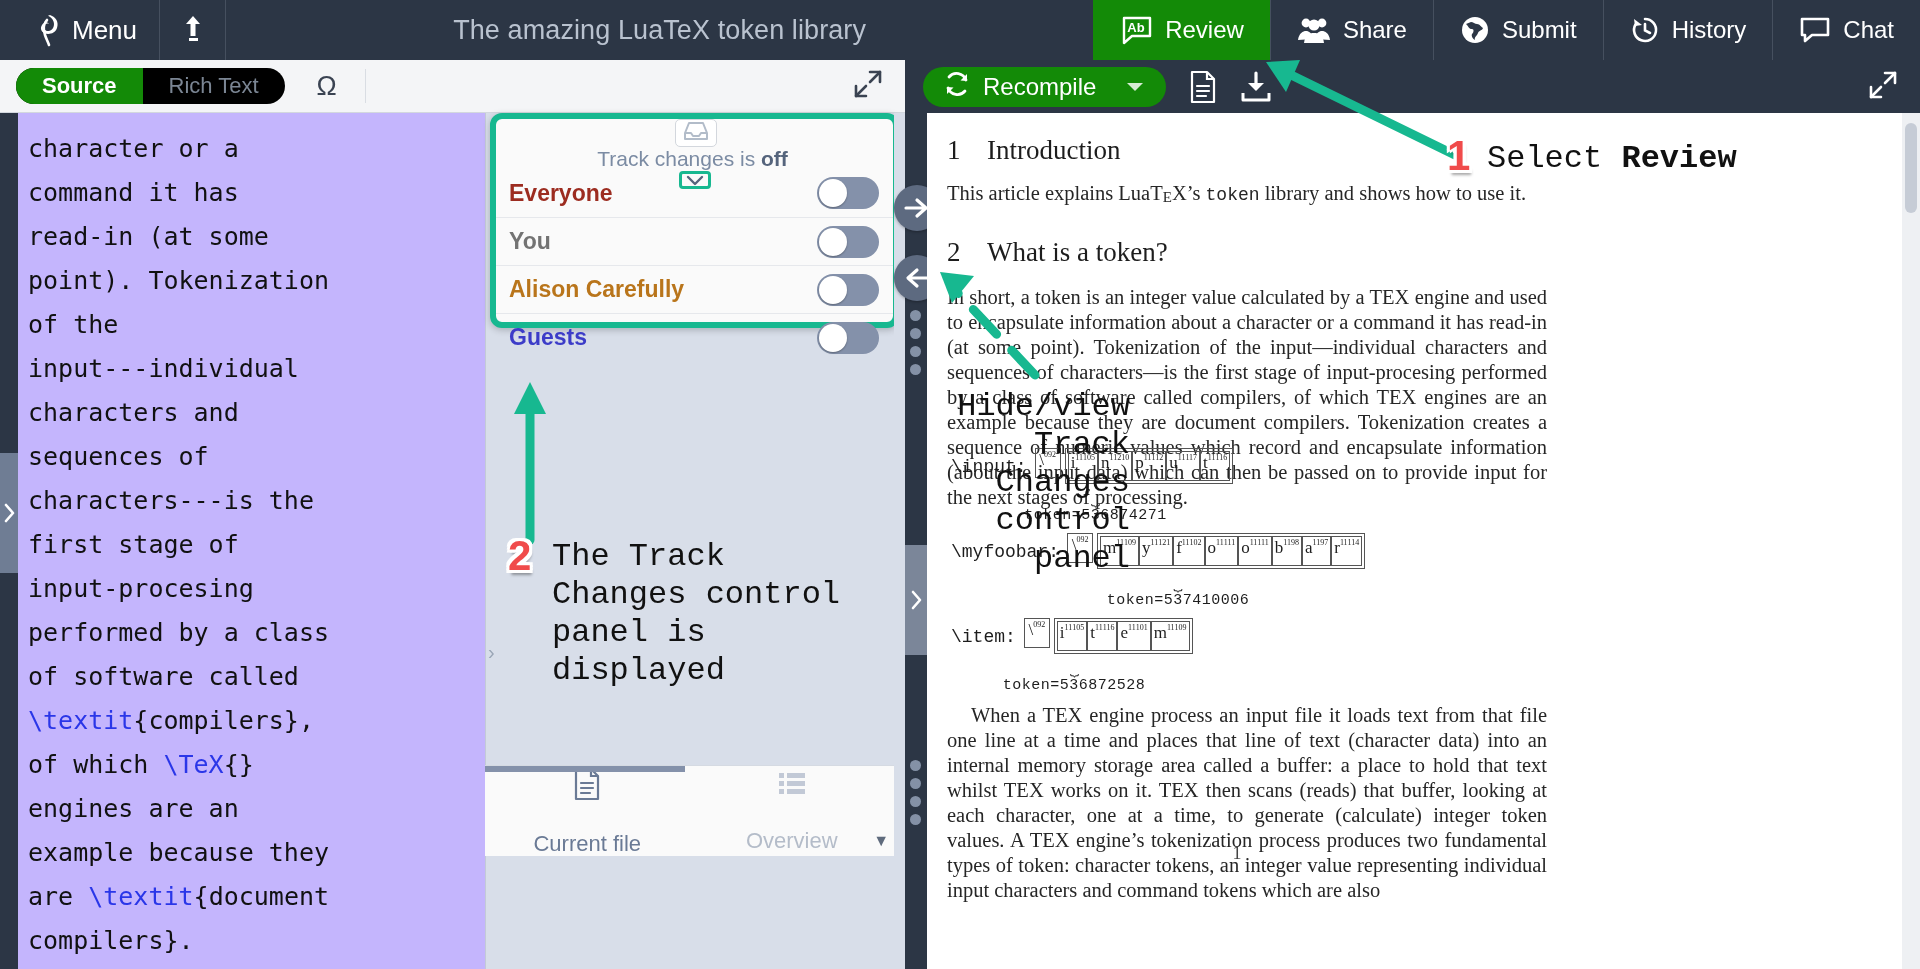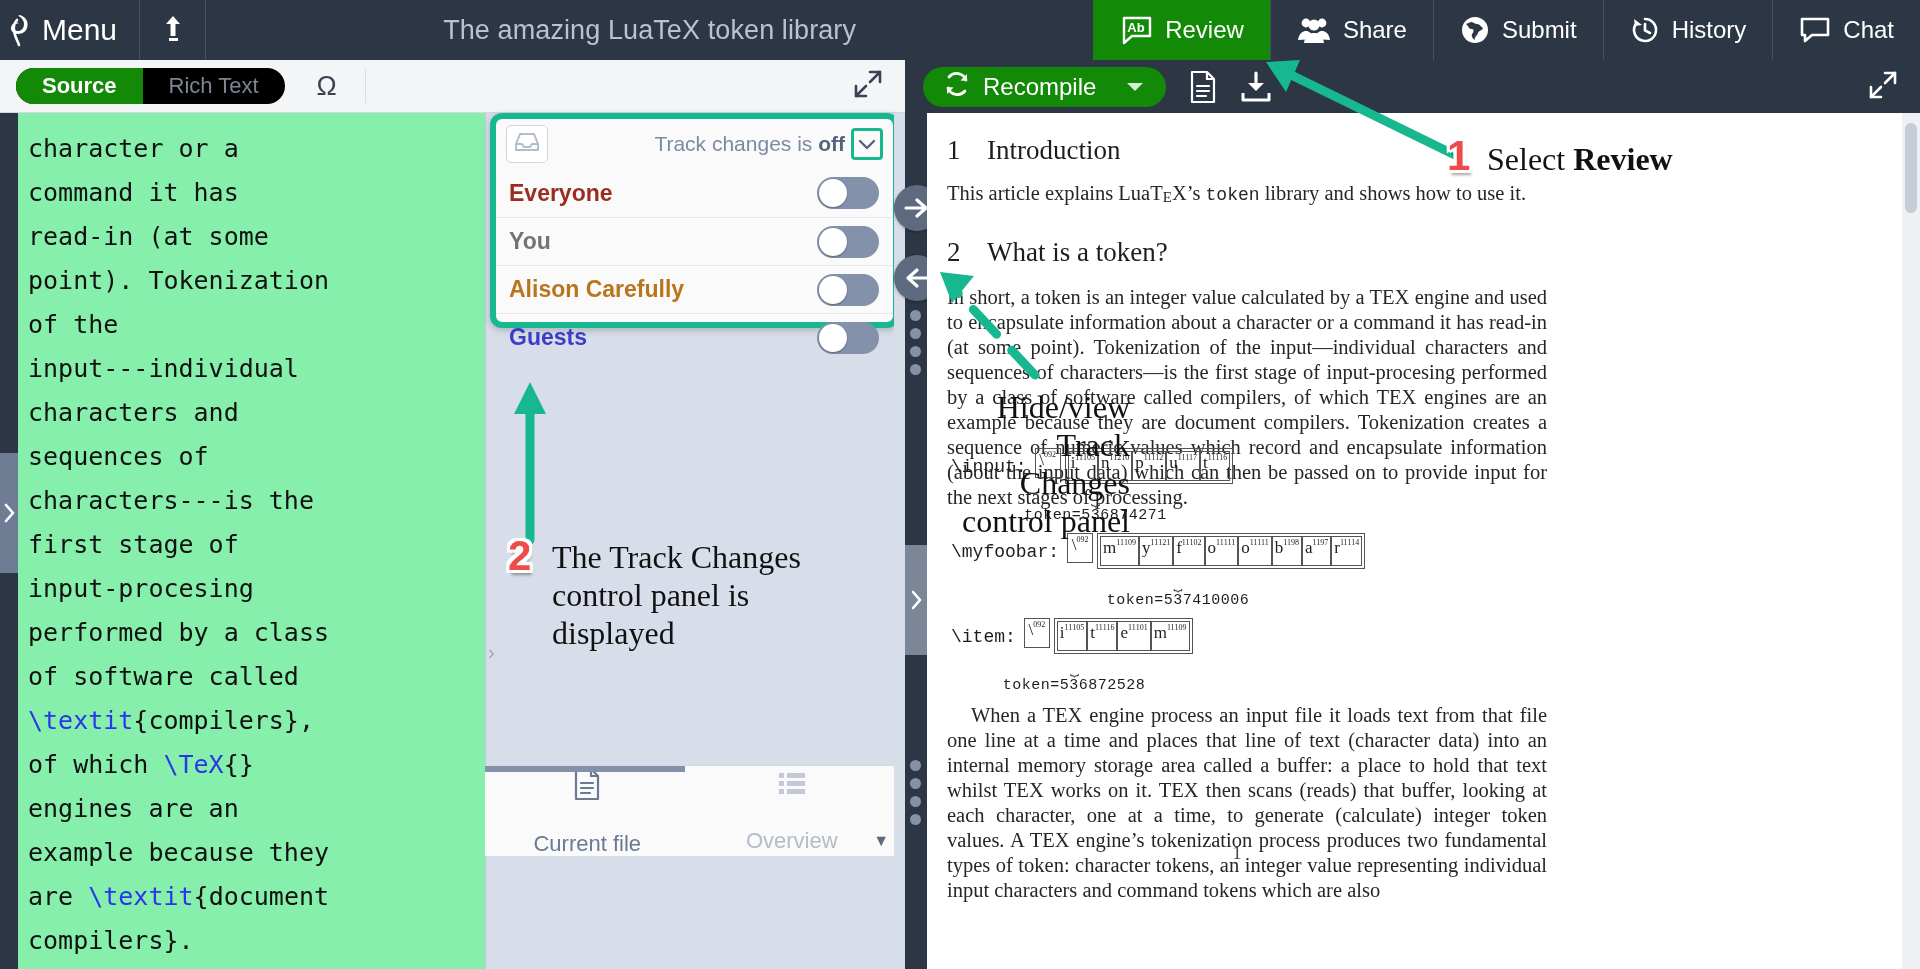--- a/index.html
+++ b/index.html
@@ -11,21 +11,21 @@
   }
 
   
   #topnav {
     position:absolute; left:0; top:0; width:1920px; height:60px;
     background:#2c3645; display:flex; align-items:stretch;
   }
   .nav-left { display:flex; align-items:center; }
   .nav-menu {
     display:flex; align-items:center; gap:10px; height:60px;
-    padding:0 22px 0 2px; color:#fff; font-size:30px;
+    padding:0 22px 0 32px; color:#fff; font-size:26px;
     border-right:1px solid #46505f; cursor:pointer;
   }
   .leaf-logo { width:30px; height:34px; position:relative; }
   .leaf-logo svg { display:block; }
   .nav-upload {
     display:flex; align-items:center; justify-content:center;
     width:66px; height:60px; border-right:1px solid #46505f; cursor:pointer;
   }
   #proj-title {
     flex:1; display:flex; align-items:center; justify-content:center;
@@ -88,21 +88,21 @@
     position:absolute; left:0; top:0; width:18px; height:856px;
     background:#2c3645;
   }
   #gutter-left .handle {
     position:absolute; left:0; top:340px; width:18px; height:120px;
     background:#6f7d94; display:flex; align-items:center; justify-content:center;
     color:#fff; font-size:17px; cursor:pointer;
   }
   #code {
     position:absolute; left:18px; top:0; width:467px; height:856px;
-    background:#86efac; overflow:hidden;
+    background:#c4b5fd; overflow:hidden;
     font-family:"DejaVu Sans Mono", monospace;
     font-size:25px; line-height:44px; color:#111;
     padding:14px 0 0 10px; white-space:pre;
   }
   #code .cmd { color:#2a36e8; }
   #cm-scroll {
     position:absolute; left:894px; top:0; width:11px; height:856px;
     background:#dfe3ea;
   }
 
@@ -114,21 +114,21 @@
   #review-col .rp-expander {
     position:absolute; left:2px; top:528px; color:#9aa6b6; font-size:20px;
   }
 
   
   #tc-panel {
     position:absolute; left:490px; top:113px; width:409px; height:215px;
     background:#fafafa; border:6px solid #17b890; border-radius:12px;
     box-shadow:0 2px 7px rgba(0,0,0,.22);
   }
-  #tc-head { height:50px; display:flex; align-items:center; padding:0 8px 0 10px; }
+  #tc-head { height:50px; display:flex; align-items:center; padding:0 8px 0 10px;flex-direction:column; }
   .inbox-btn {
     width:42px; height:38px; border:1px solid #d3d7dd; border-radius:5px;
     background:#fff; display:flex; align-items:center; justify-content:center;
     cursor:pointer;
   }
   #tc-label {
     flex:1; text-align:right; color:#7b8ba3; font-size:21px; padding-right:6px;
   }
   #tc-label b { color:#55647c; }
   .tc-caret {
@@ -237,21 +237,21 @@
   }
   .cell sup { font-size:8px; vertical-align:super; }
   .cell sub { font-size:8px; vertical-align:sub; }
   .group { border:1px solid #555; display:flex; padding:2px; }
   .brace { text-align:center; font-size:15px; color:#333; }
   .toklbl { font-family:"Liberation Mono", monospace; font-size:15px; letter-spacing:.5px; }
 
   
   #overlay { position:absolute; left:0; top:0; width:1920px; height:969px; pointer-events:none; }
   .ann-text {
-    position:absolute; font-family:Liberation Serif, serif;
+    position:absolute; font-family:Liberation Mono, monospace;
     color:#111; font-size:32px; line-height:38px;
   }
   .badge {
     position:absolute; width:34px; height:42px; color:#f04b4b;
     font-size:42px; font-weight:bold; font-family:"Liberation Sans", sans-serif;
     text-shadow:
       -3px -3px 0 #fff, 3px -3px 0 #fff, -3px 3px 0 #fff, 3px 3px 0 #fff,
       -3px 0 0 #fff, 3px 0 0 #fff, 0 -3px 0 #fff, 0 3px 0 #fff,
       2px 5px 3px rgba(0,0,0,.35);
   }

